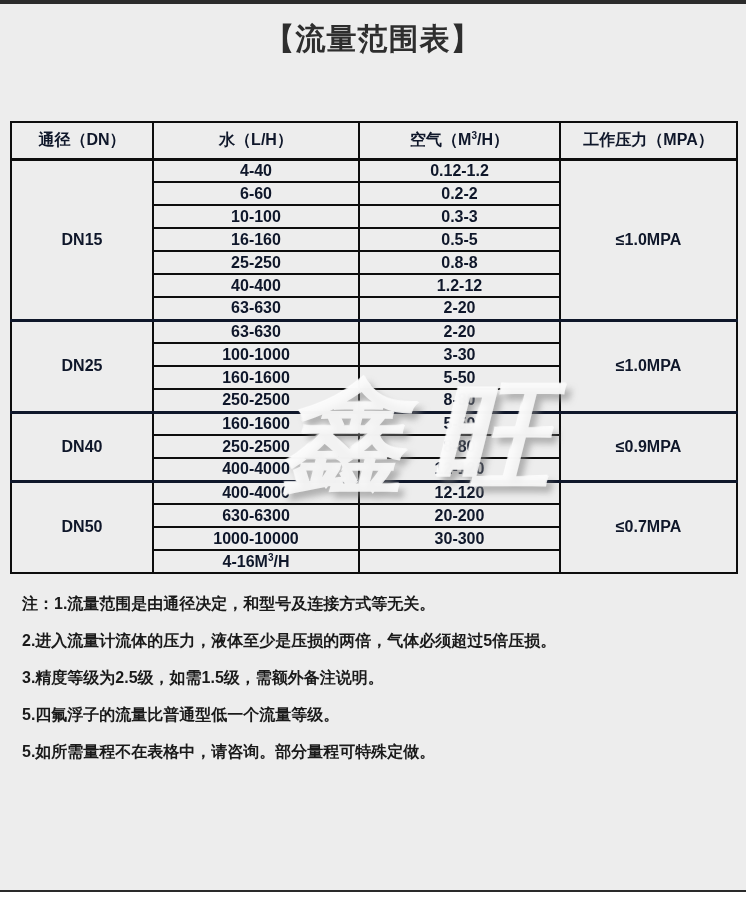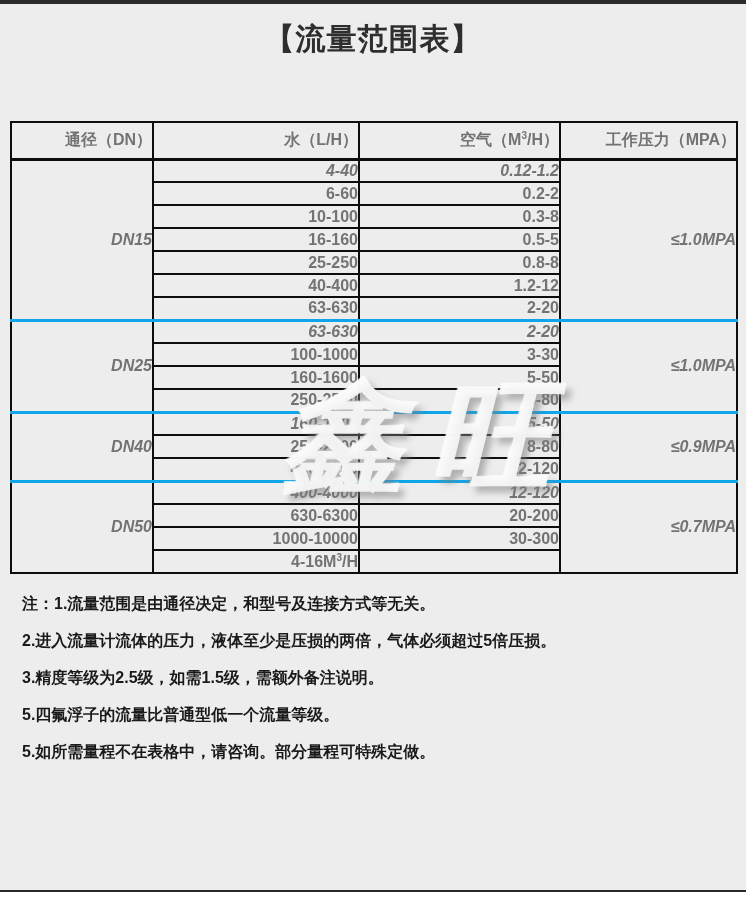--- a/index.html
+++ b/index.html
@@ -34,33 +34,33 @@
     border-collapse: collapse;
     table-layout: fixed;
     background: transparent;
   }
   col.c1 { width: 142px; }
   col.c2 { width: 206px; }
   col.c3 { width: 201px; }
   col.c4 { width: 177px; }
   table.flow th, table.flow td {
     border: 2px solid #0d0d0d;
-    text-align: right;
+    text-align: center;
     vertical-align: middle;
     font-weight: bold;
     padding: 0;
-    color: #737373;
+    color: #0f172a;
   }
   table.flow thead th {
     height: 37px;
     font-size: 16px;
     border-bottom-width: 3px;
   }
   table.flow tbody td { height: 23px; font-size: 16px; }
-  table.flow tbody tr.gtop td { border-top: 3px solid #0ea5e9; font-style: italic; }
+  table.flow tbody tr.gtop td { border-top: 3px solid #0f172a; }
   td.dn, td.pressure { font-size: 16px; }
   sup { font-size: 10px; font-weight: bold; }
   .watermark {
     position: absolute;
     left: 272px; top: 236px;
     font-size: 122px;
     font-weight: bold;
     font-style: italic;
     letter-spacing: 26px;
     white-space: nowrap;
@@ -113,21 +113,21 @@
             <td>4-40</td>
             <td>0.12-1.2</td>
             <td class="pressure" rowspan="7">≤1.0MPA</td>
           </tr>
           <tr>
               <td>6-60</td>
               <td>0.2-2</td>
             </tr>
           <tr>
               <td>10-100</td>
-              <td>0.3-8</td>
+              <td>0.3-3</td>
             </tr>
           <tr>
               <td>16-160</td>
               <td>0.5-5</td>
             </tr>
           <tr>
               <td>25-250</td>
               <td>0.8-8</td>
             </tr>
           <tr>

